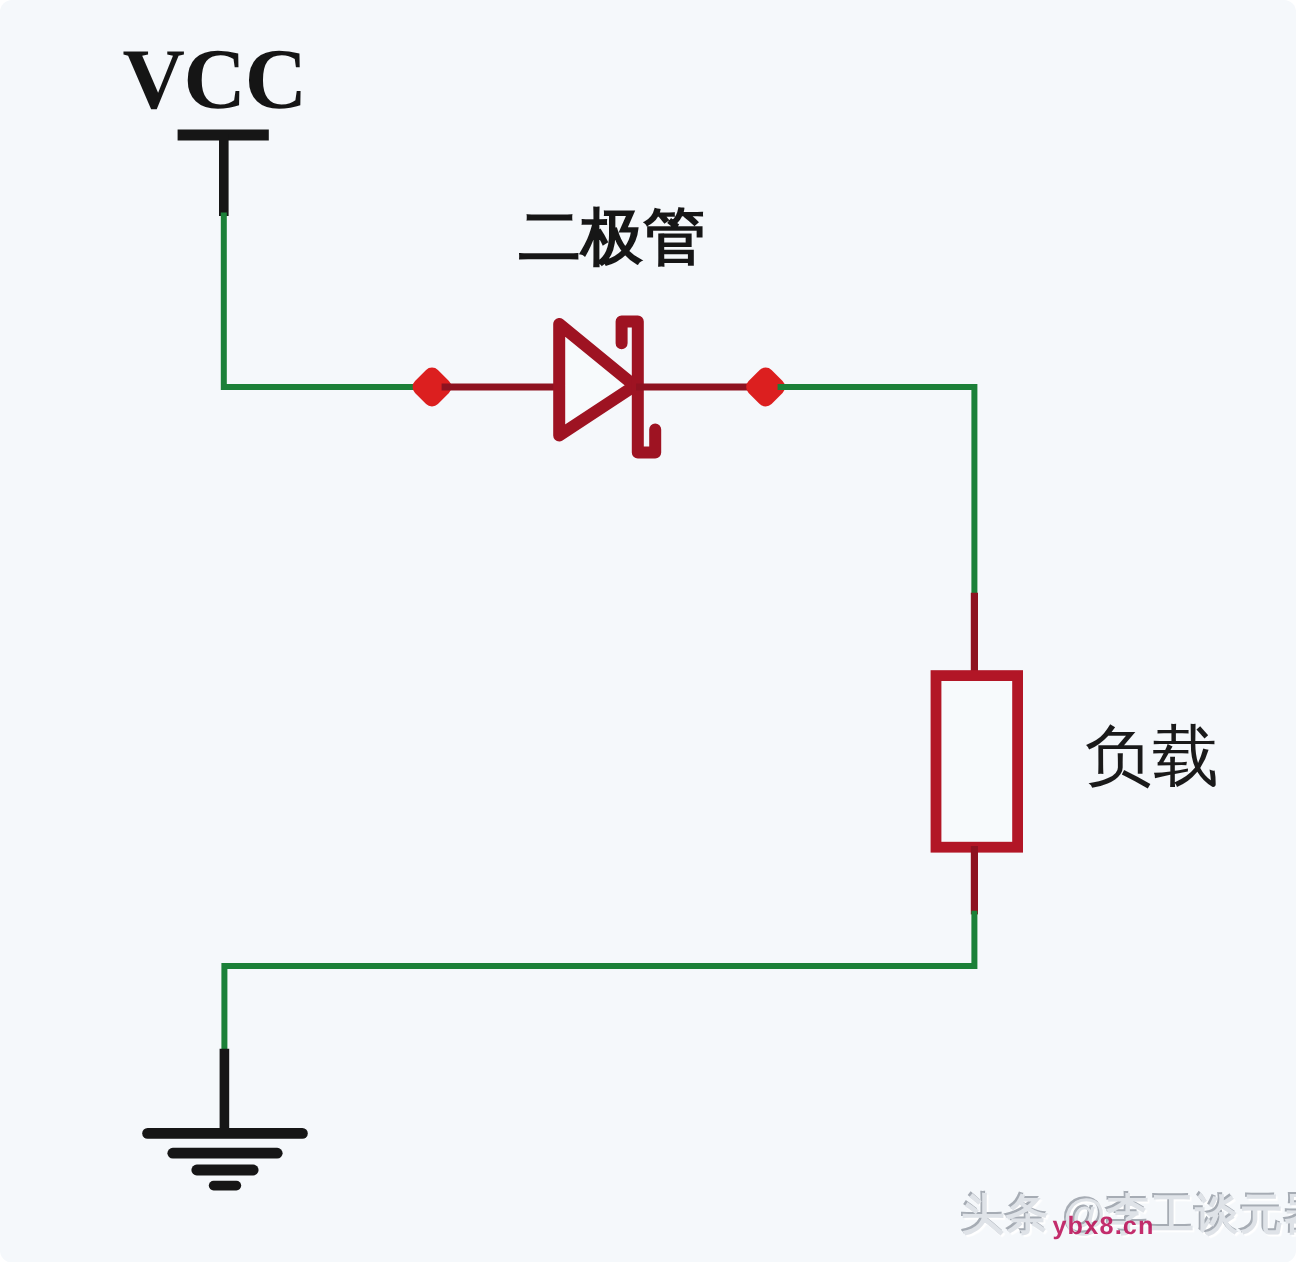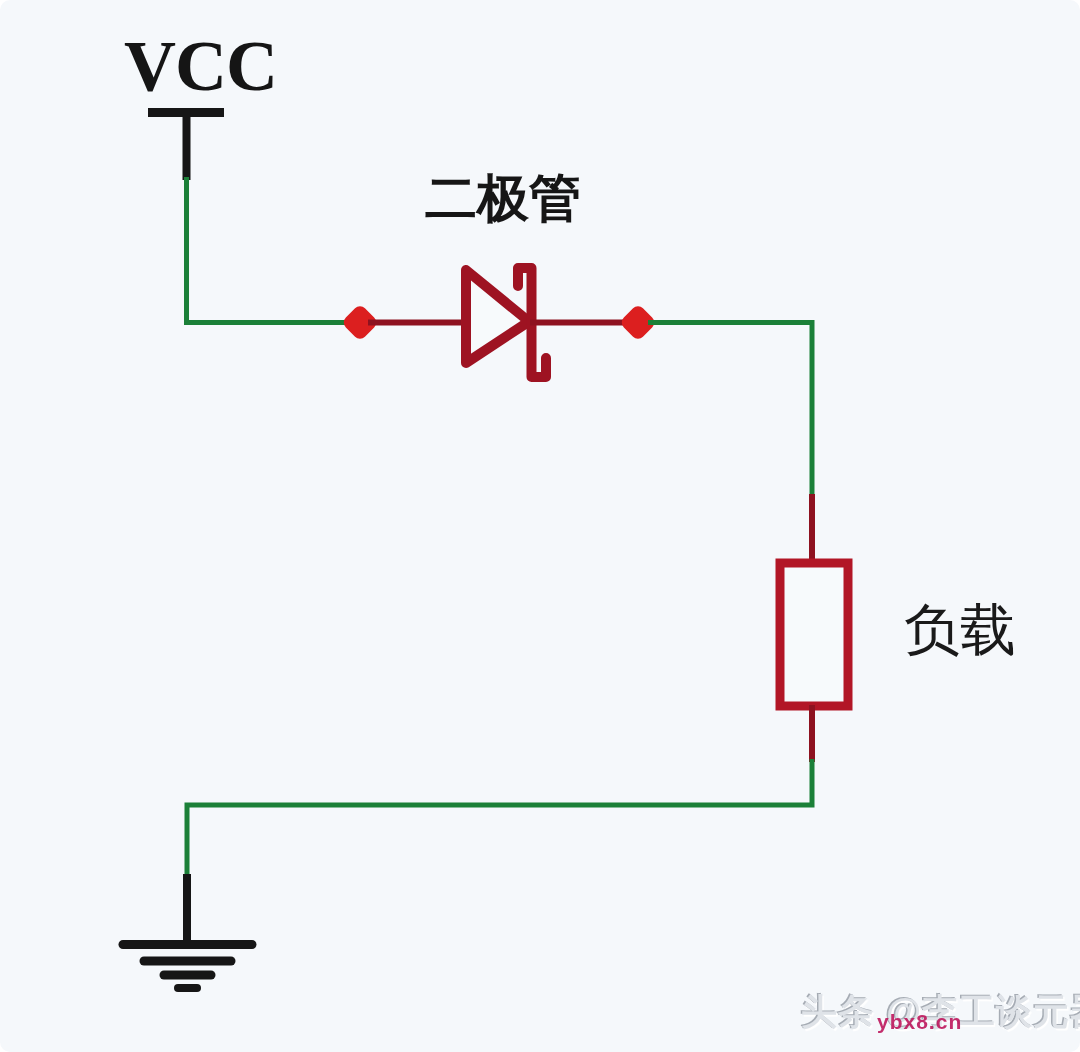--- a/index.html
+++ b/index.html
@@ -29,27 +29,26 @@
     user-select: none;
   }
   .vcc-label {
     left: 102px;
     top: 30px;
     font-family: "Liberation Serif", serif;
     font-weight: bold;
     font-size: 72px;
     letter-spacing: -1px;
     color: #151515;
-    margin-left: 22px;
   }
   .diode-label {
     left: 418px;
     top: 172px;
     width: 170px;
-    text-align: center;
+    text-align: right;
     font-weight: bold;
     font-size: 52px;
     color: #161616;
   }
   .load-label {
     left: 862px;
     top: 602px;
     font-size: 56px;
     font-weight: 500;
     color: #1a1a1a;

